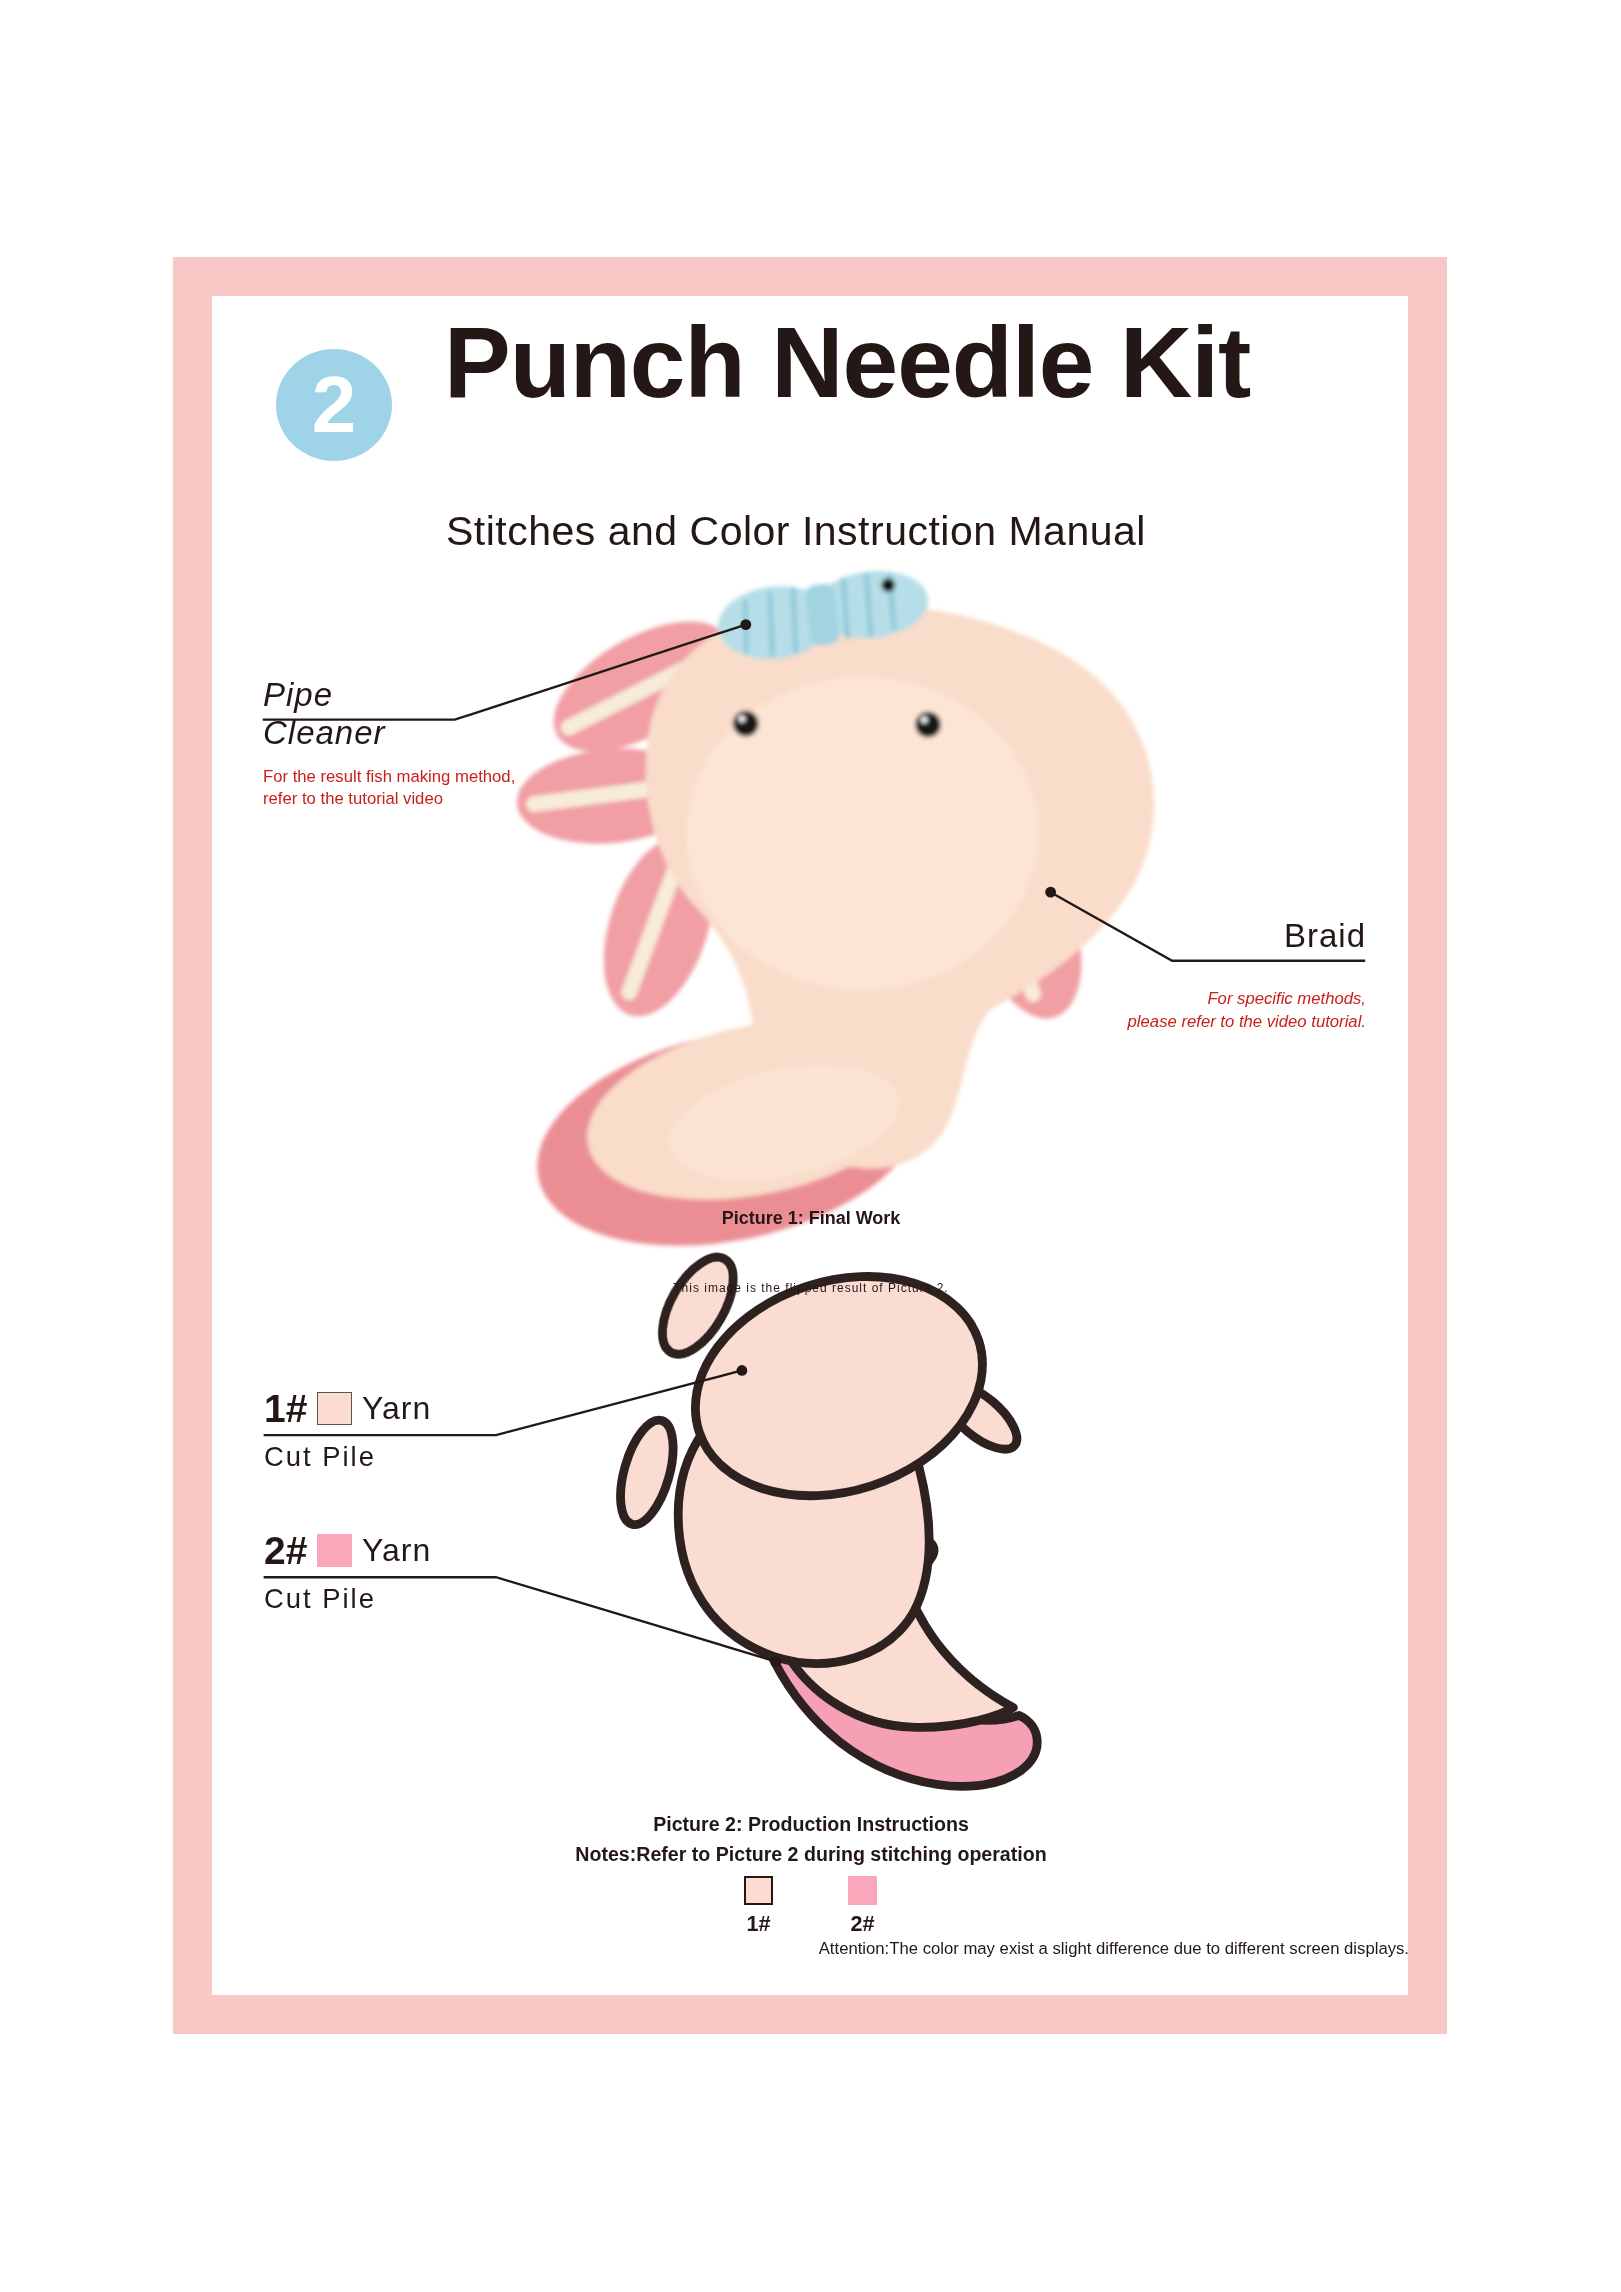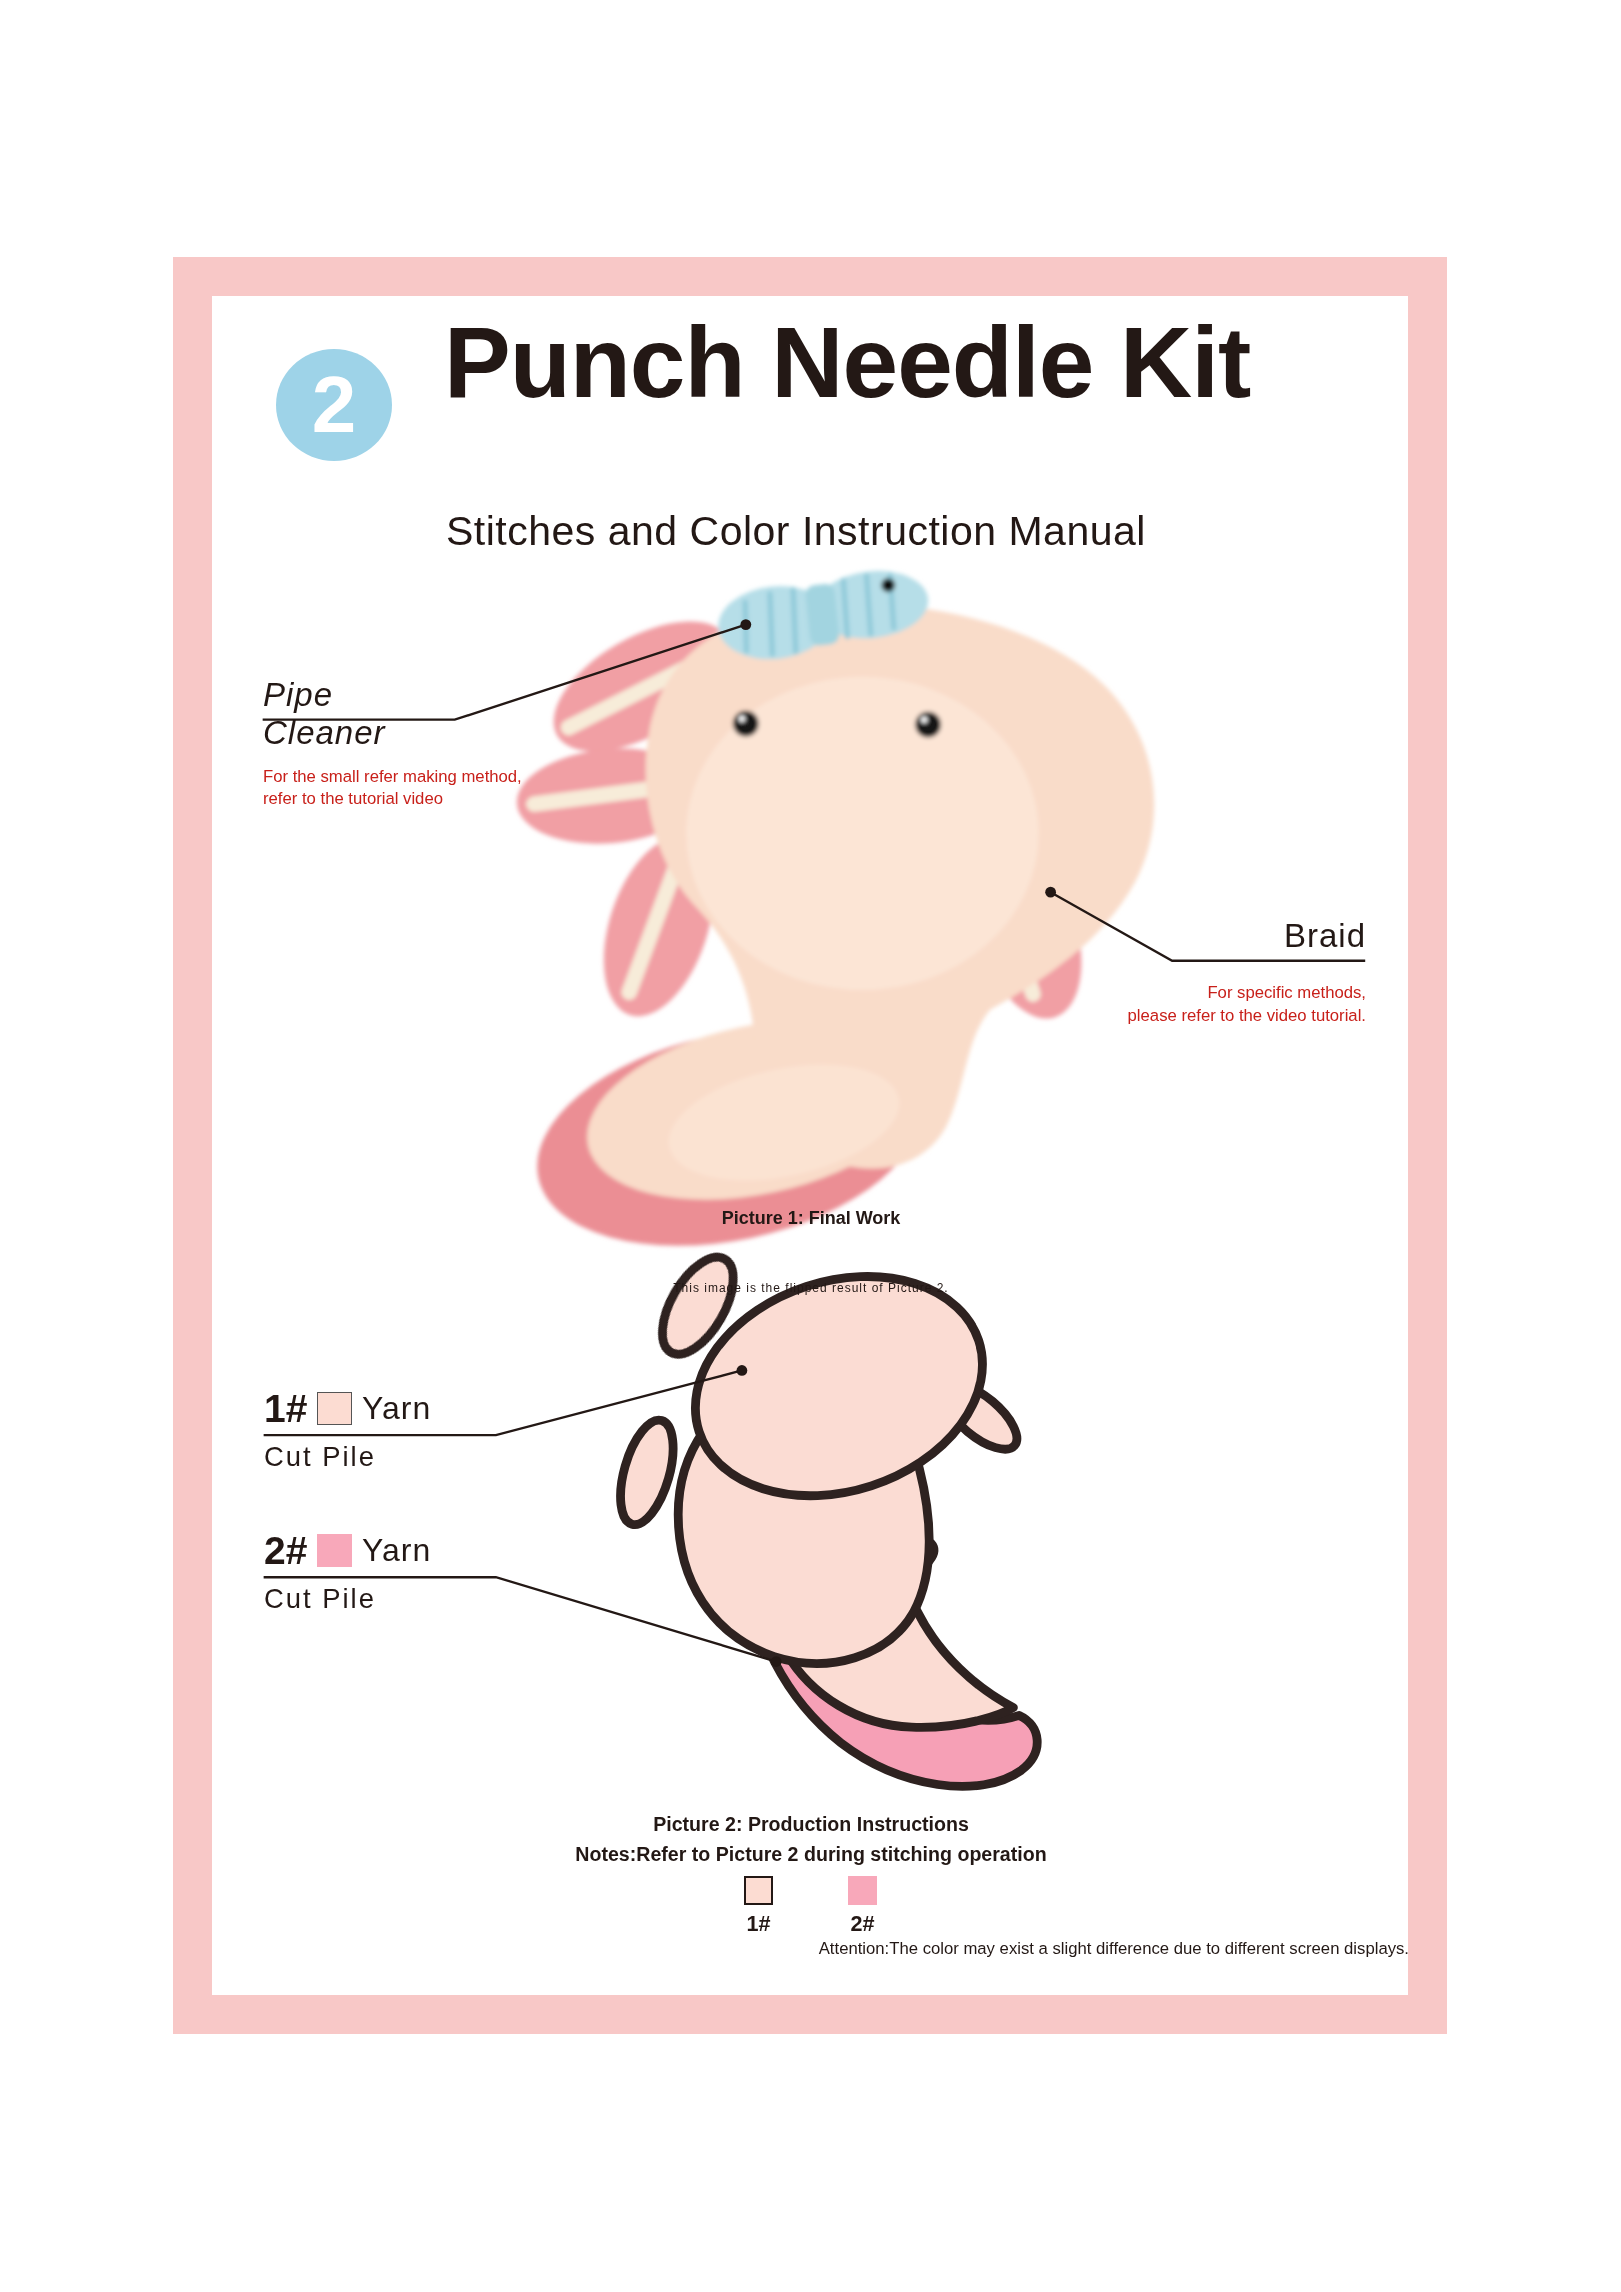--- a/index.html
+++ b/index.html
@@ -22,21 +22,21 @@
   #title{left:444px;top:316px;font-size:100px;font-weight:bold;line-height:92px;letter-spacing:-1px;white-space:nowrap;}
   #subtitle{left:446px;top:508px;font-size:41px;letter-spacing:0.5px;white-space:nowrap;}
   
   .callout-label{font-size:33px;letter-spacing:1px;color:#231815;}
   .callout-note{font-size:16.7px;line-height:22.5px;color:#c8201a;}
   #pipe-callout{left:263px;top:676px;width:192px;}
   #pipe-callout .callout-label{display:block;padding-bottom:5.9px;font-style:italic;}
   #pipe-callout .callout-note{margin-top:7.8px;width:294px;}
   #braid-callout{left:1172px;top:917px;width:194px;text-align:right;}
   #braid-callout .callout-label{display:block;padding-bottom:23px;}
-  #braid-callout .callout-note{margin-top:4px;width:294px;margin-left:-100px;}
+  #braid-callout .callout-note{margin-top:10px;width:294px;margin-left:-100px;font-style:italic;}
   
   .caption{left:213px;width:1196px;text-align:center;}
   #pic1-caption{top:1206px;}
   #pic1-caption .cap-title{font-size:18px;font-weight:bold;line-height:24.5px;}
   #pic1-caption .cap-sub{font-size:12px;letter-spacing:1px;line-height:21.6px;margin-top:47px;}
   #pic2-caption{top:1809px;}
   #pic2-caption .cap-title{font-size:19.6px;font-weight:bold;line-height:30px;}
   
   .yarn-row{
     left:264px;width:233px;display:flex;align-items:center;gap:9.8px;
@@ -188,21 +188,21 @@
 
   <div id="badge" class="abs" style="background-color: rgb(158, 211, 232);">2</div>
   <div id="title" class="abs">
     <div>Punch Needle Kit</div>
   </div>
   <div id="subtitle" class="abs">Stitches and Color Instruction Manual</div>
 
   <div id="pipe-callout" class="abs">
     <span class="callout-label">Pipe Cleaner</span>
     <div class="callout-note">
-      <div>For the small refer making method,</div>
+      <div>For the result fish making method,</div>
       <div>refer to the tutorial video</div>
     </div>
   </div>
 
   <div id="braid-callout" class="abs">
     <span class="callout-label">Braid</span>
     <div class="callout-note">
       <div>For specific methods,</div>
       <div>please refer to the video tutorial.</div>
     </div>

